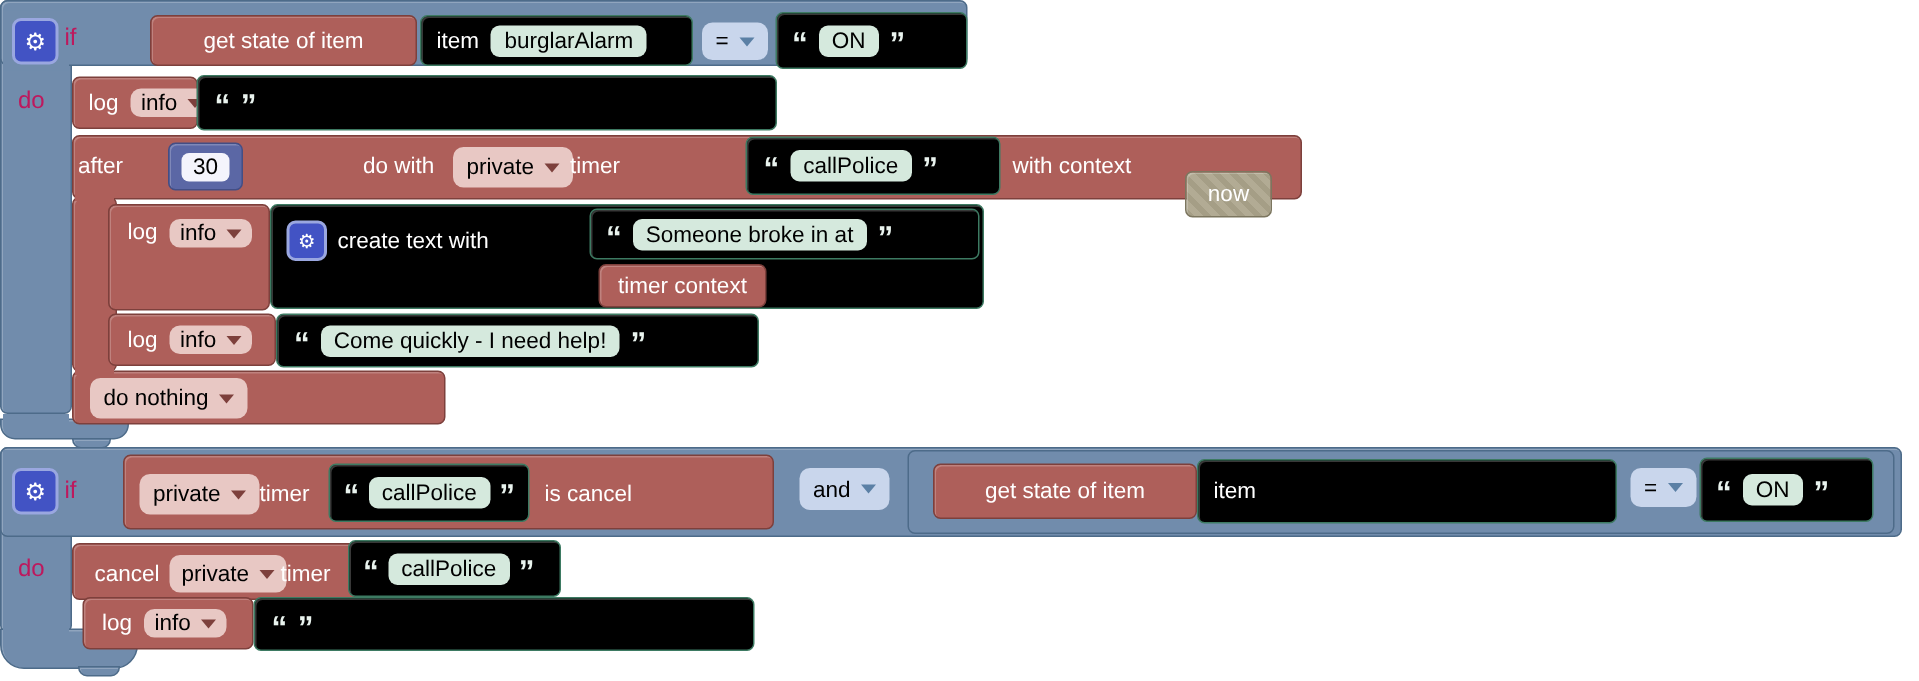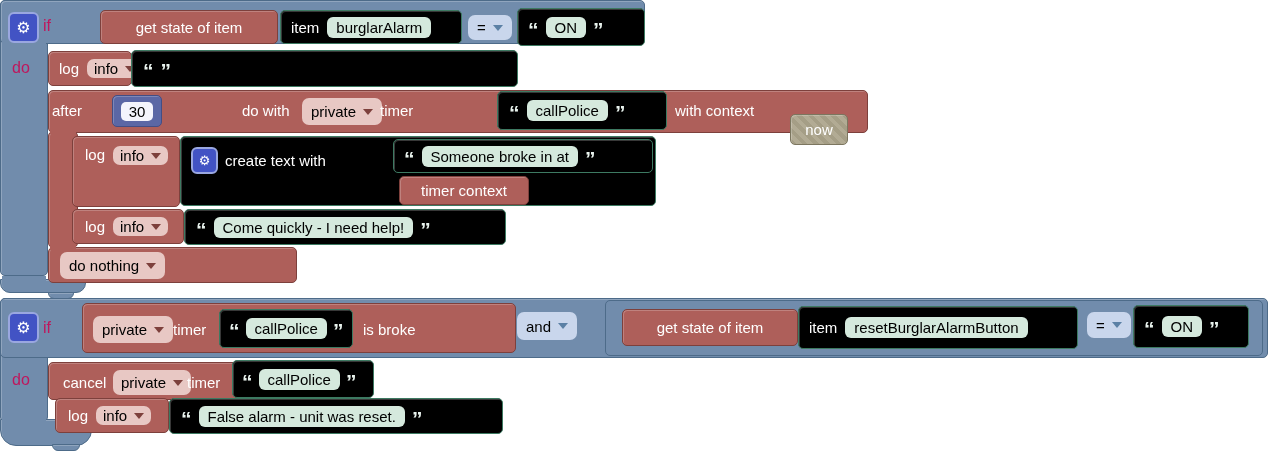--- a/index.html
+++ b/index.html
@@ -135,21 +135,21 @@
         <span>⚙</span>
       </div>
     <div class="abs lbl" style="left:44px;top:15px;">create text with</div>
     <div class="blk green" style="left:212px;top:2px;width:260px;height:34px;">
       <div class="row" style="gap:7px;padding:0 10px;">
         <span class="q">“</span>
         <span class="fld">Someone broke in at</span>
         <span class="q">”</span>
       </div>
     </div>
-    <div class="blk red" style="left:218px;top:39px;width:130px;height:29px;">
+    <div class="blk red" style="left:218px;top:39px;width:112px;height:29px;">
       <div class="ctr lbl">timer context</div>
     </div>
   </div>
 
   <div class="blk red" style="left:72px;top:209px;width:112px;height:35px;">
     <div class="row" style="gap:8px;padding:0 12px;">
       <span class="lbl">log</span>
       <span class="dd dd-red" style="padding:1px 7px;">
         <span>info</span>
         <i class="caret"></i>
@@ -188,36 +188,35 @@
       <i class="caret"></i>
     </div>
     <div class="abs lbl" style="left:90px;top:17px;">timer</div>
     <div class="blk green" style="left:136px;top:5px;width:134px;height:39px;">
       <div class="row" style="gap:6px;padding:0 9px;">
         <span class="q">“</span>
         <span class="fld">callPolice</span>
         <span class="q">”</span>
       </div>
     </div>
-    <div class="abs lbl" style="left:280px;top:17px;">is broke</div>
-  </div>
-
-  <div class="abs dd dd-blue" style="left:517px;top:312px;height:28px;">
+    <div class="abs lbl" style="left:280px;top:17px;">is cancel</div>
+  </div>
+
+  <div class="abs dd dd-blue" style="left:533px;top:312px;height:28px;">
     <span>and</span>
     <i class="caret caret-b"></i>
   </div>
 
   <div class="blk blue" style="left:605px;top:300px;width:658px;height:56px;box-shadow:none;"></div>
   <div class="blk red" style="left:622px;top:309px;width:176px;height:37px;">
     <div class="ctr lbl">get state of item</div>
   </div>
   <div class="blk green" style="left:798px;top:306px;width:280px;height:43px;">
     <div class="row" style="gap:8px;padding:0 10px;">
       <span class="lbl">item</span>
-      <span class="fld">resetBurglarAlarmButton</span>
     </div>
   </div>
   <div class="abs dd dd-blue" style="left:1087px;top:312px;height:26px;">
     <span>=</span>
     <i class="caret caret-b"></i>
   </div>
   <div class="blk green" style="left:1133px;top:305px;width:116px;height:43px;">
     <div class="row" style="gap:7px;padding:0 10px;">
       <span class="q">“</span>
       <span class="fld">ON</span>
@@ -248,18 +247,17 @@
       <span class="lbl">log</span>
       <span class="dd dd-red" style="padding:1px 7px;">
         <span>info</span>
         <i class="caret"></i>
       </span>
     </div>
   </div>
   <div class="blk green" style="left:169px;top:398px;width:334px;height:36px;">
     <div class="row" style="gap:7px;padding:0 11px;">
       <span class="q">“</span>
-      <span class="fld">False alarm - unit was reset.</span>
       <span class="q">”</span>
     </div>
   </div>
 
 </div>
 
 </body></html>

